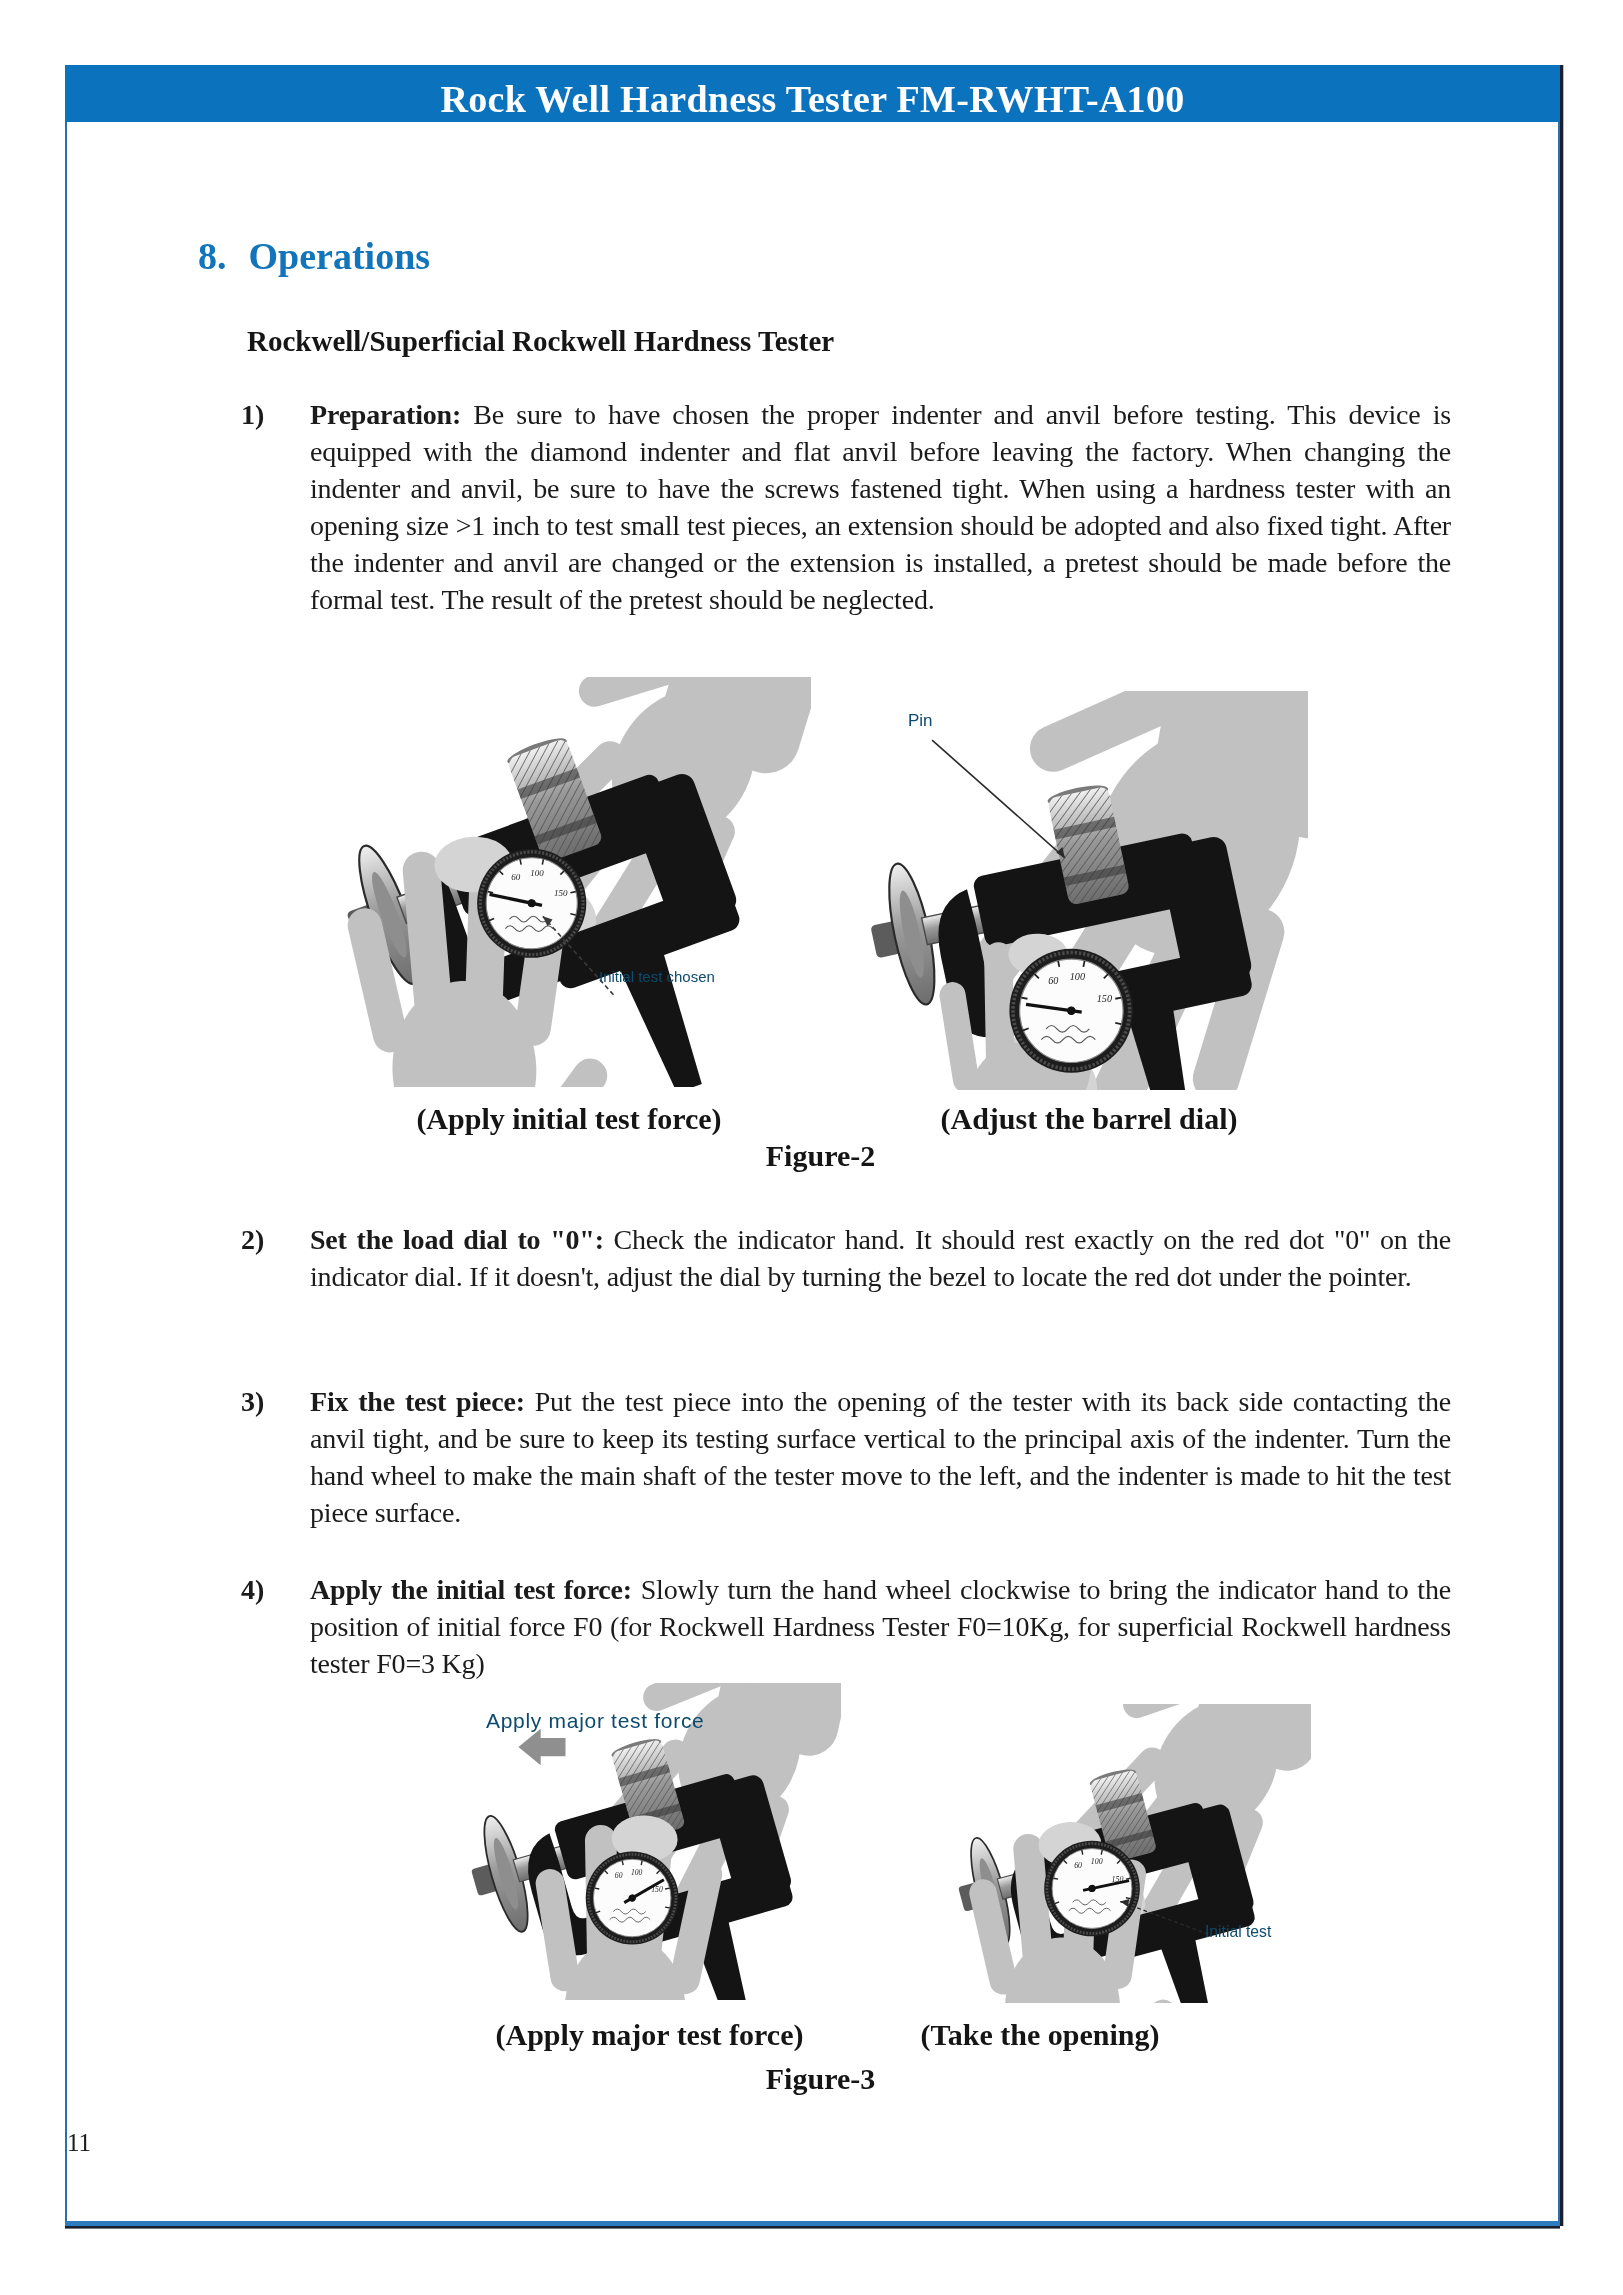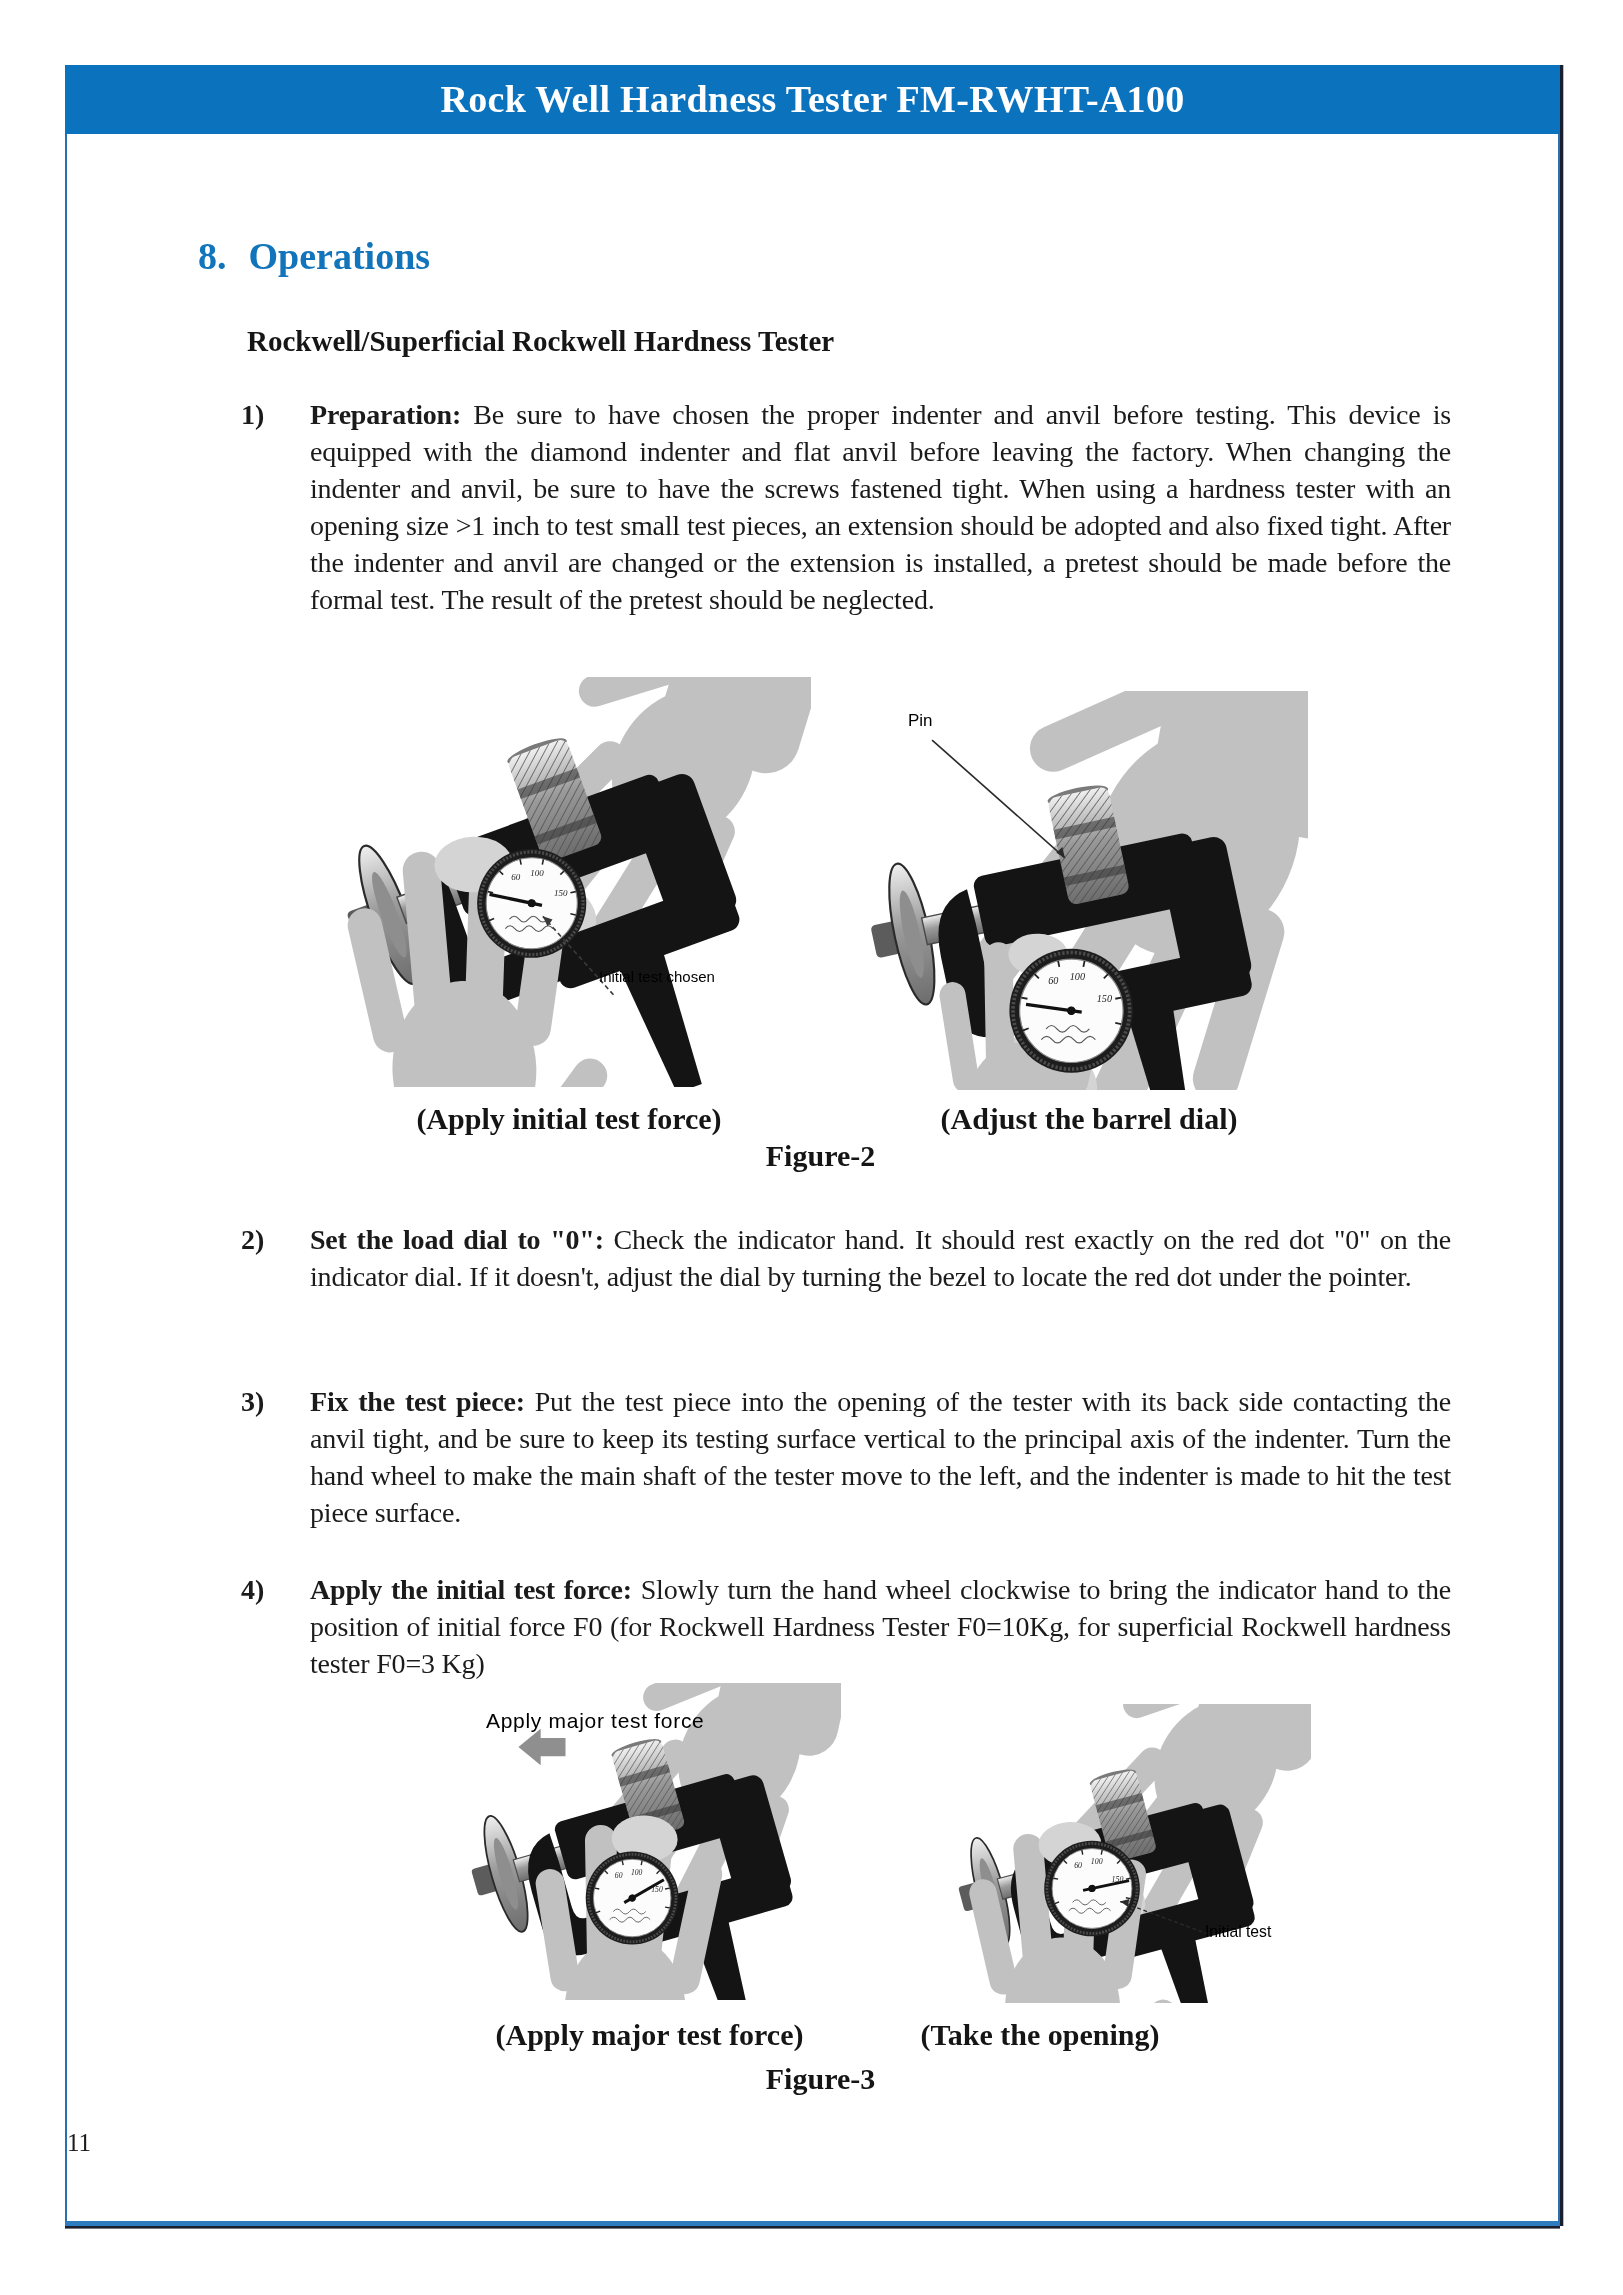--- a/index.html
+++ b/index.html
@@ -8,21 +8,21 @@
     font-family:"Liberation Serif", serif;color:#1b1b1b;
   }
   
   .frame{
     position:absolute;left:65px;top:65px;width:1491px;height:2161px;
     background:#ffffff;
     border-left:2px solid #2a6fae;border-right:2px solid #2a6fae;
     box-shadow:3.3px 0 0 #1a1e2e;
   }
   .header-bar{
-    position:absolute;left:-2px;right:-2px;top:0;height:69px;
+    position:absolute;left:-2px;right:-2px;top:0;height:57px;
     background:#0b72be;text-align:center;
   }
   .header-bar .title{
     display:block;line-height:69px;font-size:38px;font-weight:700;color:#ffffff;
     letter-spacing:0.3px;
   }
   .footer-bar{
     position:absolute;left:-2px;right:-2px;bottom:0;height:4.6px;
     background:#2e7cc0;box-shadow:0 2.6px 0 #1a1e2e;
   }
@@ -51,21 +51,21 @@
   #step3{top:1318px;}
   #step4{top:1506px;}
   
   .photo{position:absolute;background:#ffffff;}
   #photoA{left:260px;top:612px;width:484px;height:410px;}
   #photoB{left:803px;top:626px;width:438px;height:399px;}
   #photoC{left:391px;top:1618px;width:383px;height:317px;}
   #photoD{left:891px;top:1639px;width:353px;height:299px;}
   .photo svg{position:absolute;left:0;top:0;}
   .annot{
-    position:absolute;font-family:"Liberation Sans", sans-serif;color:#000000;
+    position:absolute;font-family:"Liberation Sans", sans-serif;color:#0c4a6e;
     white-space:nowrap;
   }
   #annot-initial-force{left:272px;top:291px;font-size:15px;}
   #annot-pin{left:38px;top:19.6px;font-size:17px;}
   #annot-apply-major{left:28px;top:26px;font-size:21px;letter-spacing:0.7px;}
   #annot-initial-test{left:247px;top:219px;font-size:15.7px;}
   .caption{
     position:absolute;font-size:30px;font-weight:700;color:#151515;text-align:center;
     white-space:nowrap;
   }

